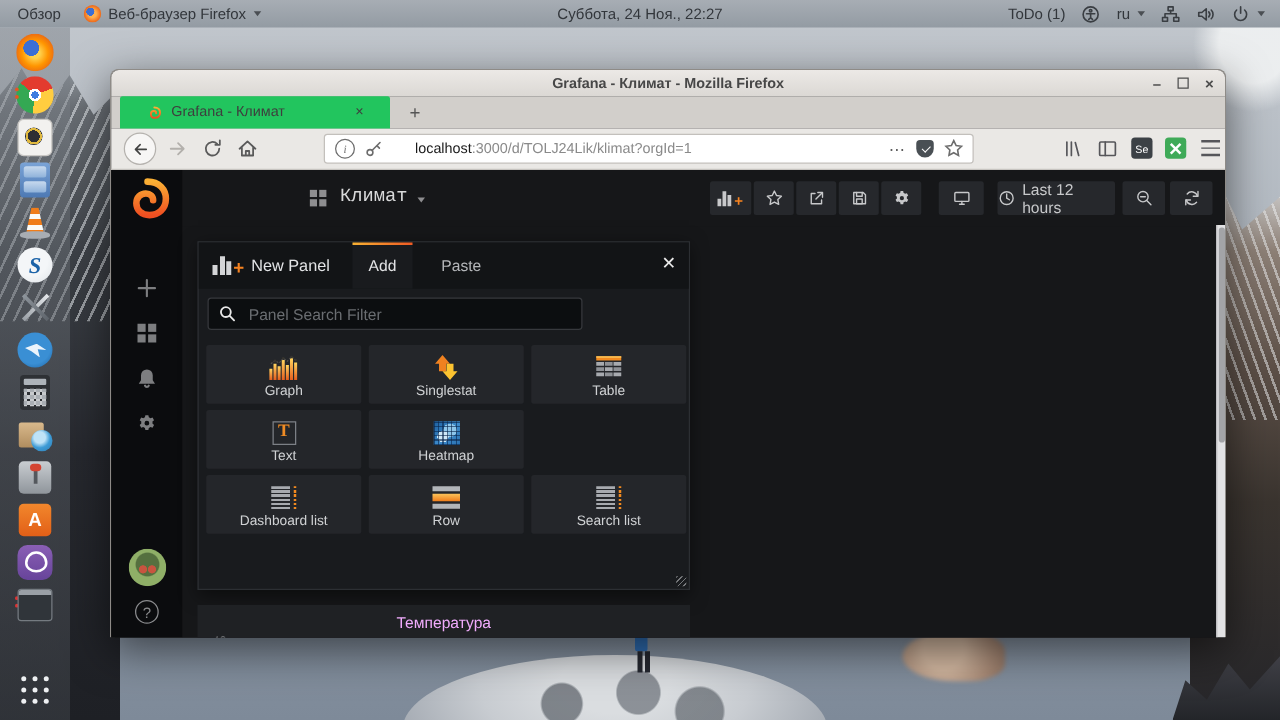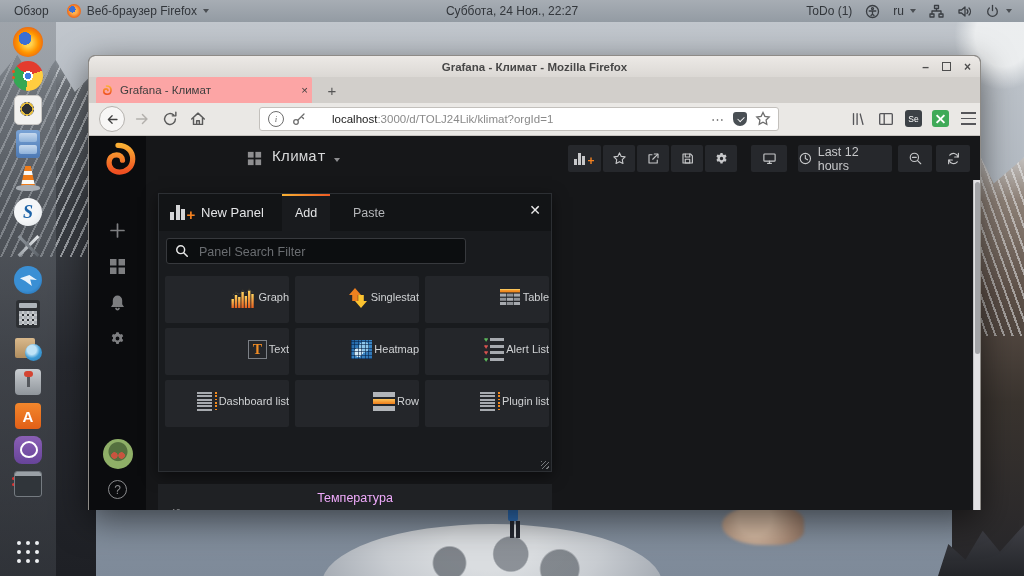--- a/index.html
+++ b/index.html
@@ -102,22 +102,22 @@
   .icon-apps i{background:#eef0f2;border-radius:50%;}
 
   
   .ffwin{left:88px;top:55px;width:893px;height:455px;z-index:40;border-radius:7px 7px 0 0;
     box-shadow:0 10px 34px rgba(0,0,0,.55);background:#161719;border:1px solid #8e8b87;border-bottom:none;box-sizing:border-box;}
   .ttl{left:0;top:0;right:0;height:21px;background:linear-gradient(180deg,#ece9e6,#dbd8d4);border-radius:6px 6px 0 0;
     display:flex;align-items:center;justify-content:center;font-size:11.5px;font-weight:bold;color:#474747;}
   .winctl{position:absolute;right:9px;top:0;height:21px;display:flex;align-items:center;gap:13px;color:#4e4e4e;font-size:12px;}
   .wc-max{width:7px;height:7px;border:1.2px solid #4e4e4e;display:inline-block;}
   .tabbar{left:0;top:21px;right:0;height:26px;background:#d2cfcb;}
-  .tab{position:absolute;left:7px;top:0;width:216px;height:26px;background:#fca5a5;border-radius:2px 2px 0 0;
-    display:flex;align-items:center;gap:7px;padding:0 4px;box-sizing:border-box;font-size:11.5px;color:#3e3e3e;}
+  .tab{position:absolute;left:7px;top:0;width:216px;height:26px;background:#22c55e;border-radius:2px 2px 0 0;
+    display:flex;align-items:center;gap:7px;padding:0 21px;box-sizing:border-box;font-size:11.5px;color:#3e3e3e;}
   .tab .grow{flex:1;}
   .newtab{position:absolute;left:232px;top:2px;width:22px;height:22px;display:flex;align-items:center;justify-content:center;font-size:15px;color:#555;}
   .favicon{width:13px;height:13px;}
   .navbar{left:0;top:47px;right:0;height:32px;background:#eae8e5;border-bottom:1px solid #c7c4c0;}
   .nav-ic{position:absolute;top:7px;width:18px;height:18px;}
   .nav-ic path,.nav-ic rect,.nav-ic circle{stroke:#5a5a5a;fill:none;stroke-width:1.6;stroke-linecap:round;stroke-linejoin:round;}
   .back-circ{position:absolute;left:10px;top:3px;width:26px;height:26px;border-radius:50%;background:#f7f6f5;border:1px solid #b5b2ae;box-sizing:border-box;display:flex;align-items:center;justify-content:center;}
   .back-circ svg{width:15px;height:15px;}
   .back-circ path{stroke:#424242;fill:none;stroke-width:1.7;stroke-linecap:round;stroke-linejoin:round;}
   .fwd path{stroke:#b3b0ac;}
@@ -182,21 +182,21 @@
   .gtab.active{background:#191b1e;color:#e3e4e6;}
   .gtab.active::before{content:"";position:absolute;left:0;right:0;top:0;height:2px;background:linear-gradient(90deg,#f8b133,#ef5b24);}
   .gtab-add{left:123px;width:48px;}
   .gtab-paste{left:184px;width:52px;}
   .gdlg-x{position:absolute;right:10px;top:8px;font-size:14px;color:#ececec;}
   .gsearch{position:absolute;left:7px;top:44px;width:300px;height:26px;background:#0c0e10;border:1px solid #37393d;border-radius:3px;box-sizing:border-box;}
   .gsearch svg{position:absolute;left:8px;top:5px;width:14px;height:14px;}
   .gsearch path,.gsearch circle{stroke:#e8e8e8;fill:none;stroke-width:1.7;stroke-linecap:round;}
   .gsearch input{position:absolute;left:30px;top:1px;right:4px;height:22px;background:transparent;border:none;outline:none;color:#d8d9da;font-size:12.5px;font-family:"Liberation Sans",sans-serif;}
   .gsearch input::placeholder{color:#6a6d71;}
-  .gcard{position:absolute;width:124px;height:47px;background:#24262a;border-radius:2px;display:flex;flex-direction:row;align-items:center;justify-content:flex-end;padding-bottom:4px;box-sizing:border-box;gap:2px;}
+  .gcard{position:absolute;width:124px;height:47px;background:#24262a;border-radius:2px;display:flex;flex-direction:column;align-items:center;justify-content:flex-end;padding-bottom:4px;box-sizing:border-box;gap:2px;}
   .gcard .lbl{font-size:11px;color:#d0d2d4;line-height:11px;}
   .icw{height:24px;display:flex;align-items:center;justify-content:center;}
   .ic-text{width:17px;height:17px;border:1px solid #7c8086;display:flex;align-items:center;justify-content:center;
     font-family:"Liberation Serif",serif;font-weight:bold;font-size:14px;color:#f08c25;}
   .ic-heat{width:21px;height:19px;background-image:
     repeating-linear-gradient(90deg,rgba(8,36,74,.6) 0 1px,rgba(0,0,0,0) 1px 3.5px),
     repeating-linear-gradient(0deg,rgba(8,36,74,.6) 0 1px,rgba(0,0,0,0) 1px 3.5px),
     radial-gradient(circle at 35% 65%,#cfe8f7 0 24%,rgba(0,0,0,0) 25%),
     radial-gradient(circle at 62% 38%,#8ec6ea 0 30%,rgba(0,0,0,0) 31%),
     linear-gradient(135deg,#1d5f9e,#3e8ccc 55%,#2a6fae);}
@@ -487,43 +487,20 @@
               <span class="ic-text">T</span>
             </span>
           <span class="lbl">Text</span>
         </div>
         <div class="gcard" style="left:136px;top:134px">
           <span class="icw">
               <span class="ic-heat"></span>
             </span>
           <span class="lbl">Heatmap</span>
         </div>
-        <div class="gcard" style="left:266px;top:134px">
-          <span class="icw">
-              <span class="ic-alert">
-            <span class="row">
-                  <span class="hrt" style="color:#5cb85c">♥</span>
-                  <span class="bar"></span>
-                </span>
-            <span class="row">
-                  <span class="hrt" style="color:#d9534f">♥</span>
-                  <span class="bar"></span>
-                </span>
-            <span class="row">
-                  <span class="hrt" style="color:#d9534f">♥</span>
-                  <span class="bar"></span>
-                </span>
-            <span class="row">
-                  <span class="hrt" style="color:#5cb85c">♥</span>
-                  <span class="bar"></span>
-                </span>
-          </span>
-            </span>
-          <span class="lbl">Alert List</span>
-        </div>
 
         <div class="gcard" style="left:6px;top:186px">
           <span class="icw">
               <span class="ic-dlist"></span>
             </span>
           <span class="lbl">Dashboard list</span>
         </div>
         <div class="gcard" style="left:136px;top:186px">
           <span class="icw">
               <span class="ic-row">
@@ -531,21 +508,21 @@
                 <i class="mid"></i>
                 <i></i>
               </span>
             </span>
           <span class="lbl">Row</span>
         </div>
         <div class="gcard" style="left:266px;top:186px">
           <span class="icw">
               <span class="ic-dlist"></span>
             </span>
-          <span class="lbl">Plugin list</span>
+          <span class="lbl">Search list</span>
         </div>
         <span class="gresize"></span>
       </div>
 
       <div class="gpanel">
         <span class="pt">Температура</span>
         <span class="tick">40</span>
       </div>
 
       <div class="gscroll">

